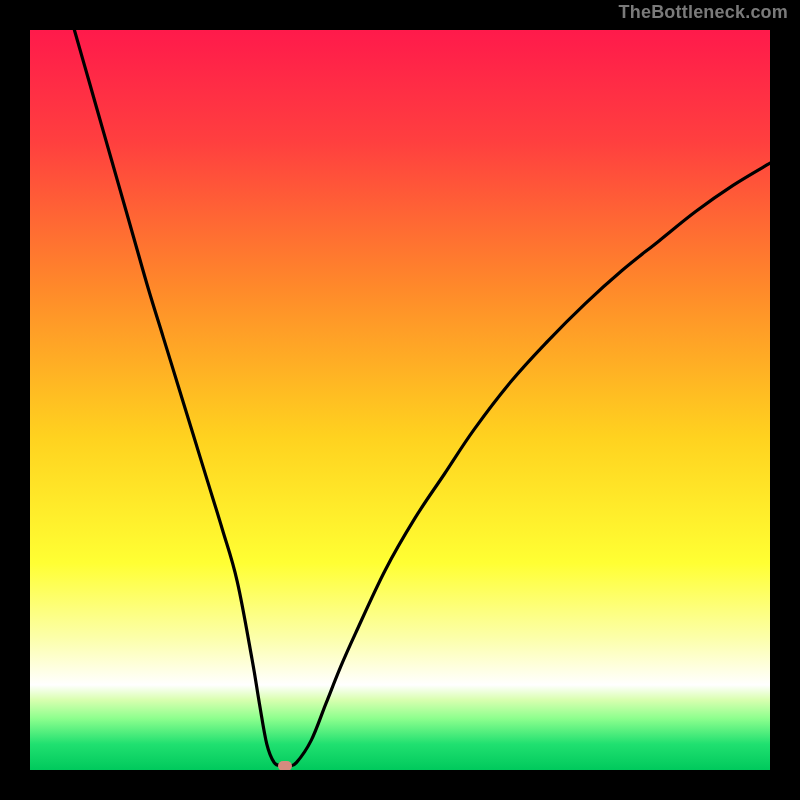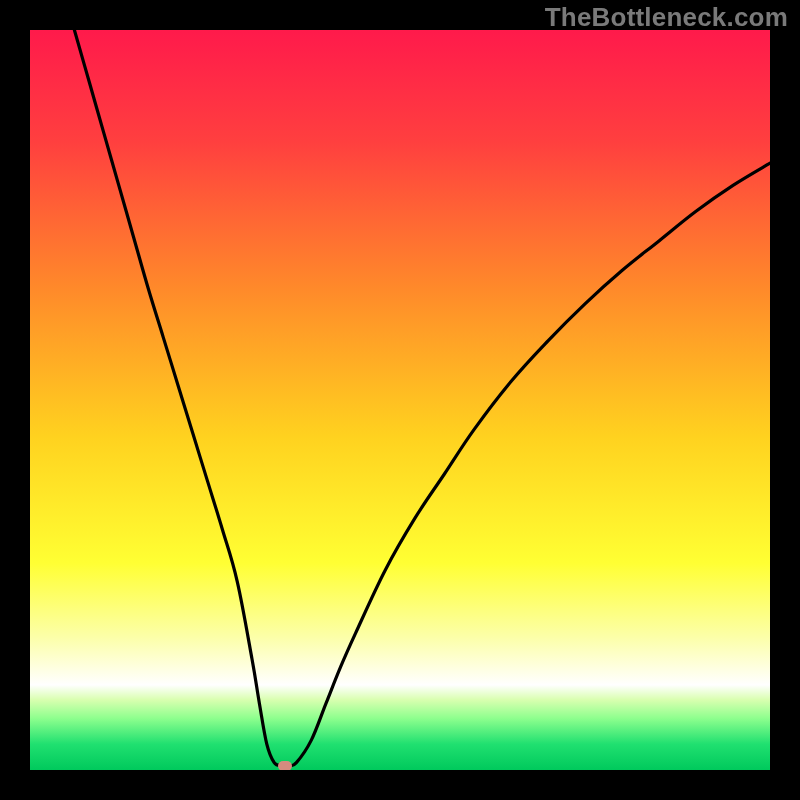--- a/index.html
+++ b/index.html
@@ -15,21 +15,21 @@
     position: relative;
     width: 800px;
     height: 800px;
     background: #000;
   }
   .watermark {
     position: absolute;
     top: 2px;
     right: 12px;
     color: #7a7a7a;
-    font-size: 26px;
+    font-size: 18px;
     font-weight: 600;
     letter-spacing: 0.2px;
     z-index: 20;
   }
   .plot-area {
     position: absolute;
     left: 30px;
     top: 30px;
     width: 740px;
     height: 740px;

